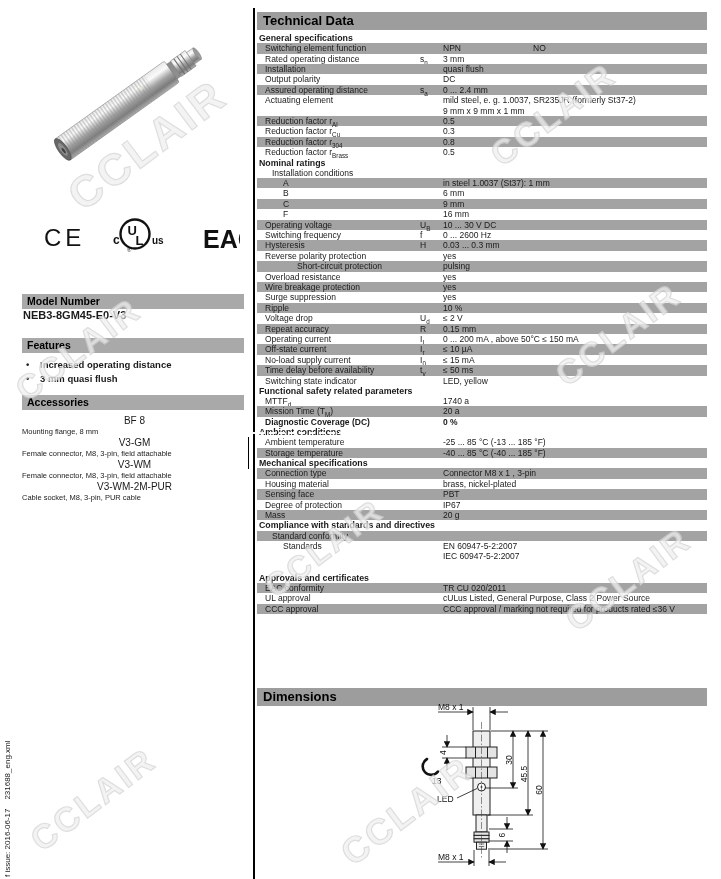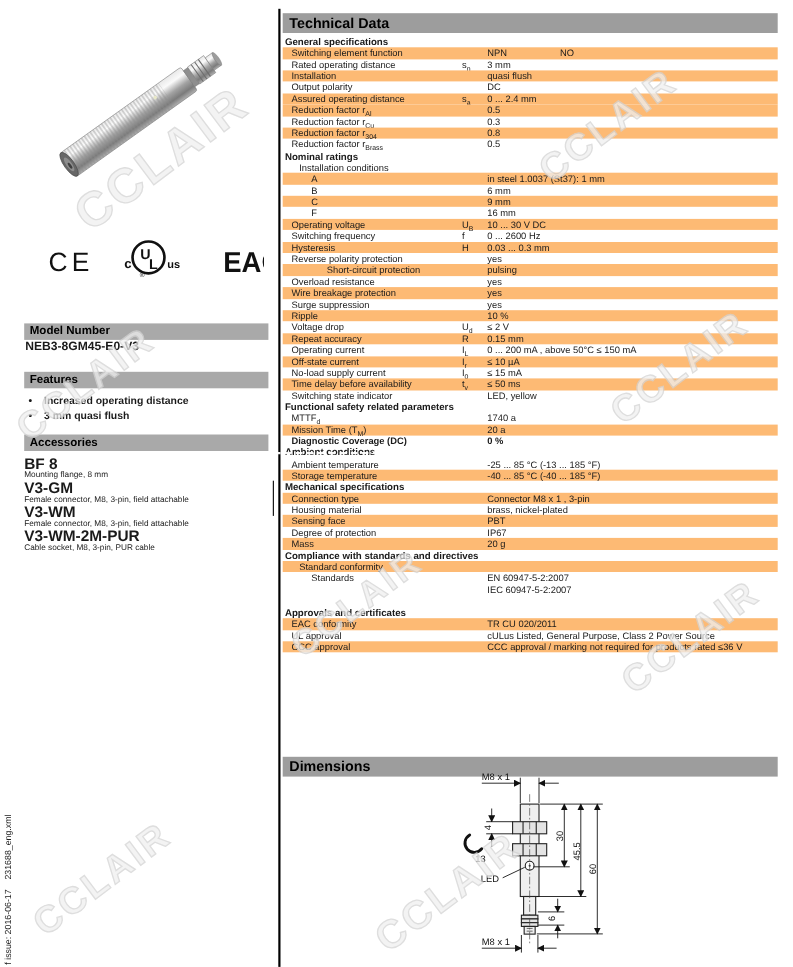--- a/index.html
+++ b/index.html
@@ -20,36 +20,36 @@
             box-sizing:border-box;color:#000;z-index:2;}
   .left-bar{position:absolute;left:22px;width:222px;height:15px;background:#a9a9a9;
             font-weight:bold;font-size:10.5px;line-height:15px;padding-left:5px;
             box-sizing:border-box;color:#000;z-index:2;}
   
   .model-no{position:absolute;left:23px;top:309px;font-weight:bold;font-size:11px;z-index:2;}
   .features{position:absolute;left:26px;top:358px;z-index:2;}
   .feat{font-weight:bold;font-size:9.5px;line-height:13.5px;}
   .feat::before{content:"•";display:inline-block;width:14px;}
   .accs{position:absolute;left:22px;top:416px;width:225px;z-index:2;}
-  .acc-name{font-weight:bold;font-size:14px;line-height:10.5px;}
+  .acc-name{font-weight:normal;font-size:10px;line-height:10.5px;text-align:center;}
   .acc-desc{font-size:7.5px;line-height:9.5px;margin-bottom:2px;color:#222;}
   
   .logos{position:absolute;left:40px;top:214px;width:200px;height:46px;z-index:2;}
   
   .tech{position:absolute;left:257px;top:33px;width:450px;z-index:2;}
   .sec{position:relative;font-size:8.8px;font-weight:bold;height:10.2px;line-height:10.2px;padding-left:2px;}
   .sec.dashed::after{content:"";position:absolute;left:-8px;right:-8px;top:45%;
                      border-top:2px dashed rgba(255,255,255,.95);}
   .row{position:relative;font-size:8.5px;line-height:10.4px;}
-  .row.shade{background:#fdba74;}
+  .row.shade{background:#a3a3a3;}
   .lab{display:inline-block;}
   .ind1{padding-left:8px;}.ind2{padding-left:15px;}.ind3{padding-left:26px;}
   .sym{position:absolute;left:163px;top:0;}
   .val{position:absolute;left:186px;top:0;width:260px;}
-  .val2{position:absolute;left:228px;top:0;padding-left:24px;}
+  .val2{position:absolute;left:252px;top:0;padding-left:24px;}
   sub{font-size:6.3px;}
   .gap{height:11px;}
   svg text{font-family:"Liberation Sans","DejaVu Sans",sans-serif;}
 </style>
 </head>
 <body>
 
 <div class="vline"></div>
 <div class="pbreak"></div>
 
@@ -132,20 +132,24 @@
       </span></div>
     <div class="row shade" style="height: 10.4px;"><span class="lab ind1">Installation</span><span class="val">
         <div>quasi flush</div>
       </span></div>
     <div class="row" style="height: 10.4px;"><span class="lab ind1">Output polarity</span><span class="val">
         <div>DC</div>
       </span></div>
     <div class="row shade" style="height: 10.4px;"><span class="lab ind1">Assured operating distance</span><span class="sym">s<sub>a</sub></span><span class="val">
         <div>0 ... 2.4 mm</div>
       </span></div>
+    <div class="row" style="height: 20.8px;"><span class="lab ind1">Actuating element</span><span class="val">
+        <div>mild steel, e. g. 1.0037, SR235JR (formerly St37-2)</div>
+        <div>9 mm x 9 mm x 1 mm</div>
+      </span></div>
     <div class="row shade" style="height: 10.4px;"><span class="lab ind1">Reduction factor r<sub>Al</sub></span><span class="val">
         <div>0.5</div>
       </span></div>
     <div class="row" style="height: 10.4px;"><span class="lab ind1">Reduction factor r<sub>Cu</sub></span><span class="val">
         <div>0.3</div>
       </span></div>
     <div class="row shade" style="height: 10.4px;"><span class="lab ind1">Reduction factor r<sub>304</sub></span><span class="val">
         <div>0.8</div>
       </span></div>
     <div class="row" style="height: 10.4px;"><span class="lab ind1">Reduction factor r<sub>Brass</sub></span><span class="val">

